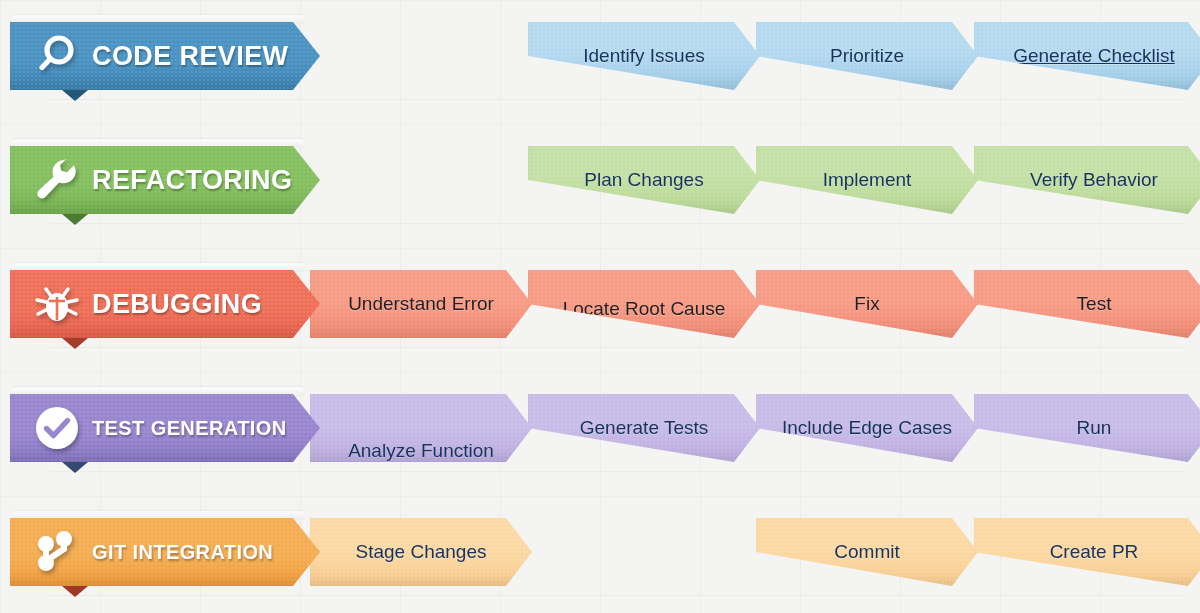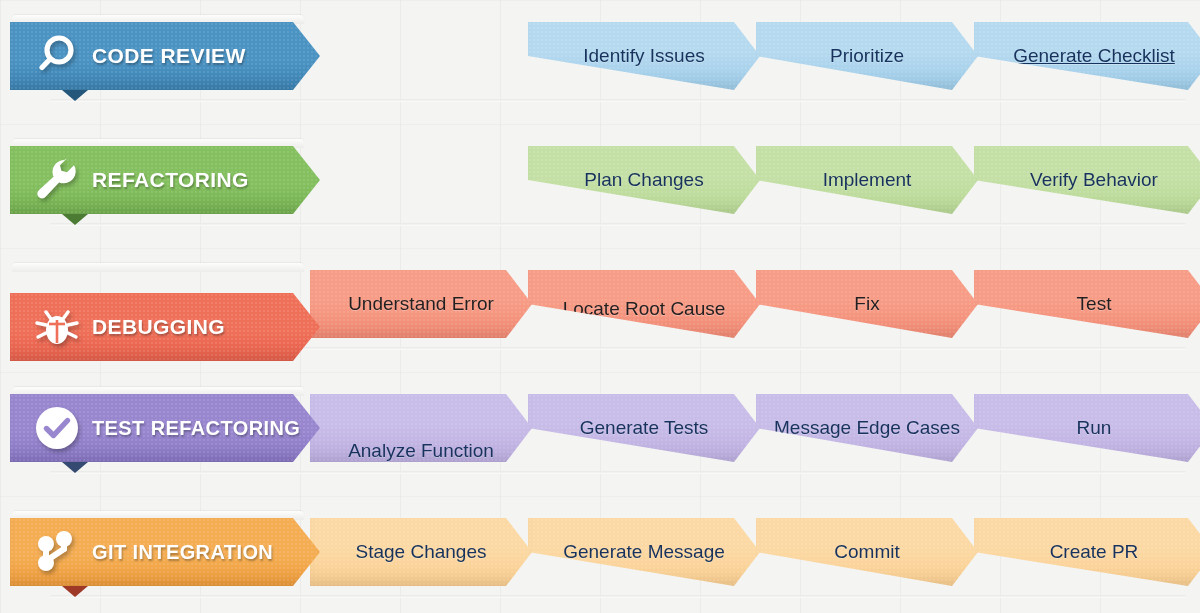--- a/index.html
+++ b/index.html
@@ -103,21 +103,21 @@
     display: flex;
     align-items: center;
     justify-content: center;
     filter: drop-shadow(2px 3px 2px rgba(0,0,0,0.28));
     position: relative;
     z-index: 1;
   }
   .label-icon svg { display:block; }
 
   .label-title {
-    font-size: 21px;
+    font-size: 27px;
     font-weight: bold;
     letter-spacing: 0.4px;
     text-shadow: 1px 2px 2px rgba(0,0,0,0.30);
     white-space: nowrap;
     position: relative;
     z-index: 1;
     margin-left: 4px;
   }
   .label-title.small { font-size: 20px; }
 
@@ -224,21 +224,21 @@
         <div class="step" style="left: 218px; width: 232px; z-index: 9; background: linear-gradient(rgb(247, 156, 134) 0%, rgb(247, 156, 134) 45%, rgb(242, 138, 116) 100%);">
           <span class="step-label" style="color: rgb(35, 31, 32); margin-top: 9px;">Locate Root Cause</span>
         </div>
         <div class="step" style="left: 446px; width: 222px; z-index: 8; background: linear-gradient(rgb(247, 156, 134) 0%, rgb(247, 156, 134) 45%, rgb(242, 138, 116) 100%);">
           <span class="step-label" style="color: rgb(35, 31, 32);">Fix</span>
         </div>
         <div class="step" style="left: 664px; width: 240px; z-index: 7; background: linear-gradient(rgb(247, 156, 134) 0%, rgb(247, 156, 134) 45%, rgb(242, 138, 116) 100%);">
           <span class="step-label" style="color: rgb(35, 31, 32);">Test</span>
         </div>
       </div>
-      <div class="label-block" style="background: linear-gradient(rgb(239, 112, 88) 0%, rgb(239, 112, 88) 55%, rgb(232, 96, 76) 100%); z-index: 20; margin-top: 23px;">
+      <div class="label-block" style="background: linear-gradient(rgb(239, 112, 88) 0%, rgb(239, 112, 88) 55%, rgb(232, 96, 76) 100%); z-index: 20;">
         <span class="label-icon">
           <svg width="48" height="48" viewBox="0 0 48 48">
             <g stroke="#fff" stroke-width="3.4" stroke-linecap="round" fill="none">
               <line x1="13" y1="9" x2="18" y2="16"></line>
               <line x1="35" y1="9" x2="30" y2="16"></line>
               <line x1="4" y1="20" x2="13" y2="22"></line>
               <line x1="44" y1="20" x2="35" y2="22"></line>
               <line x1="5" y1="34" x2="13" y2="30"></line>
               <line x1="43" y1="34" x2="35" y2="30"></line>
             </g>
@@ -257,46 +257,43 @@
     <div class="row" style="top: 394px;">
       <div class="row-topcap"></div>
       <div class="steps">
         <div class="step first" style="left: 0px; width: 222px; z-index: 10; background: linear-gradient(rgb(200, 188, 232) 0%, rgb(200, 188, 232) 45%, rgb(188, 174, 224) 100%); align-items: flex-end;">
           <span class="step-label" style="color: rgb(23, 50, 92);">Analyze Function</span>
         </div>
         <div class="step" style="left: 218px; width: 232px; z-index: 9; background: linear-gradient(rgb(200, 188, 232) 0%, rgb(200, 188, 232) 45%, rgb(188, 174, 224) 100%);">
           <span class="step-label" style="color: rgb(23, 50, 92);">Generate Tests</span>
         </div>
         <div class="step" style="left: 446px; width: 222px; z-index: 8; background: linear-gradient(rgb(200, 188, 232) 0%, rgb(200, 188, 232) 45%, rgb(188, 174, 224) 100%);">
-          <span class="step-label" style="color: rgb(23, 50, 92);">Message Edge Cases</span>
+          <span class="step-label" style="color: rgb(23, 50, 92);">Include Edge Cases</span>
         </div>
         <div class="step" style="left: 664px; width: 240px; z-index: 7; background: linear-gradient(rgb(200, 188, 232) 0%, rgb(200, 188, 232) 45%, rgb(188, 174, 224) 100%);">
           <span class="step-label" style="color: rgb(23, 50, 92);">Run</span>
         </div>
       </div>
       <div class="label-block" style="background: linear-gradient(rgb(152, 135, 207) 0%, rgb(152, 135, 207) 55%, rgb(136, 118, 196) 100%); z-index: 20;">
         <span class="label-icon">
           <svg width="48" height="48" viewBox="0 0 48 48">
             <circle cx="24" cy="24" r="21" fill="#fff"></circle>
             <path d="M13.5 24.5l7 7 14-15" fill="none" stroke="#9887cf" stroke-width="5.4" stroke-linecap="round" stroke-linejoin="round"></path>
           </svg>
         </span>
-        <span class="label-title small">TEST REFACTORING</span>
+        <span class="label-title small">TEST GENERATION</span>
       </div>
       <div class="label-tail" style="border-top-color: rgb(63, 90, 138); z-index: 19;"></div>
       <div class="row-shelf"></div>
     </div>
     <div class="row" style="top: 518px;">
       <div class="row-topcap"></div>
       <div class="steps">
         <div class="step first" style="left: 0px; width: 222px; z-index: 10; background: linear-gradient(rgb(252, 217, 164) 0%, rgb(252, 217, 164) 45%, rgb(249, 205, 143) 100%);">
           <span class="step-label" style="color: rgb(23, 50, 92);">Stage Changes</span>
-        </div>
-        <div class="step" style="left: 218px; width: 232px; z-index: 9; background: linear-gradient(rgb(252, 217, 164) 0%, rgb(252, 217, 164) 45%, rgb(249, 205, 143) 100%);">
-          <span class="step-label" style="color: rgb(23, 50, 92);">Generate Message</span>
         </div>
         <div class="step" style="left: 446px; width: 222px; z-index: 8; background: linear-gradient(rgb(252, 217, 164) 0%, rgb(252, 217, 164) 45%, rgb(249, 205, 143) 100%);">
           <span class="step-label" style="color: rgb(23, 50, 92);">Commit</span>
         </div>
         <div class="step" style="left: 664px; width: 240px; z-index: 7; background: linear-gradient(rgb(252, 217, 164) 0%, rgb(252, 217, 164) 45%, rgb(249, 205, 143) 100%);">
           <span class="step-label" style="color: rgb(23, 50, 92);">Create PR</span>
         </div>
       </div>
       <div class="label-block" style="background: linear-gradient(rgb(244, 173, 83) 0%, rgb(244, 173, 83) 55%, rgb(239, 156, 59) 100%); z-index: 20;">
         <span class="label-icon">

